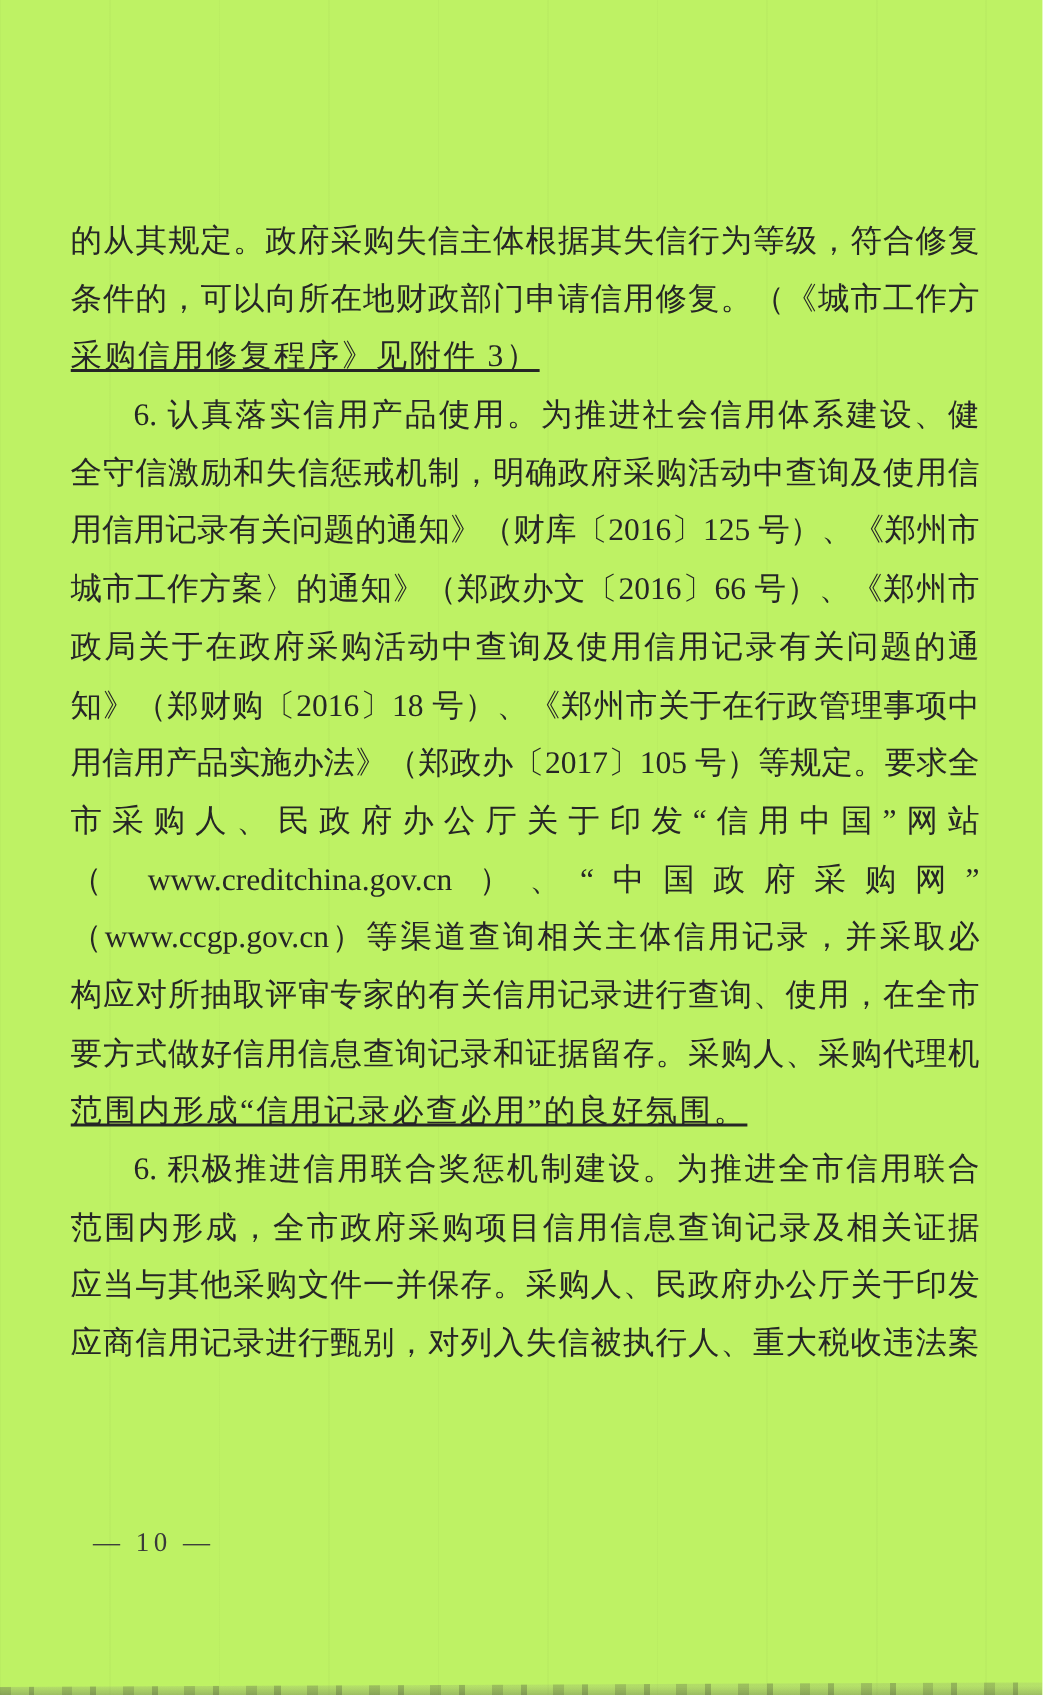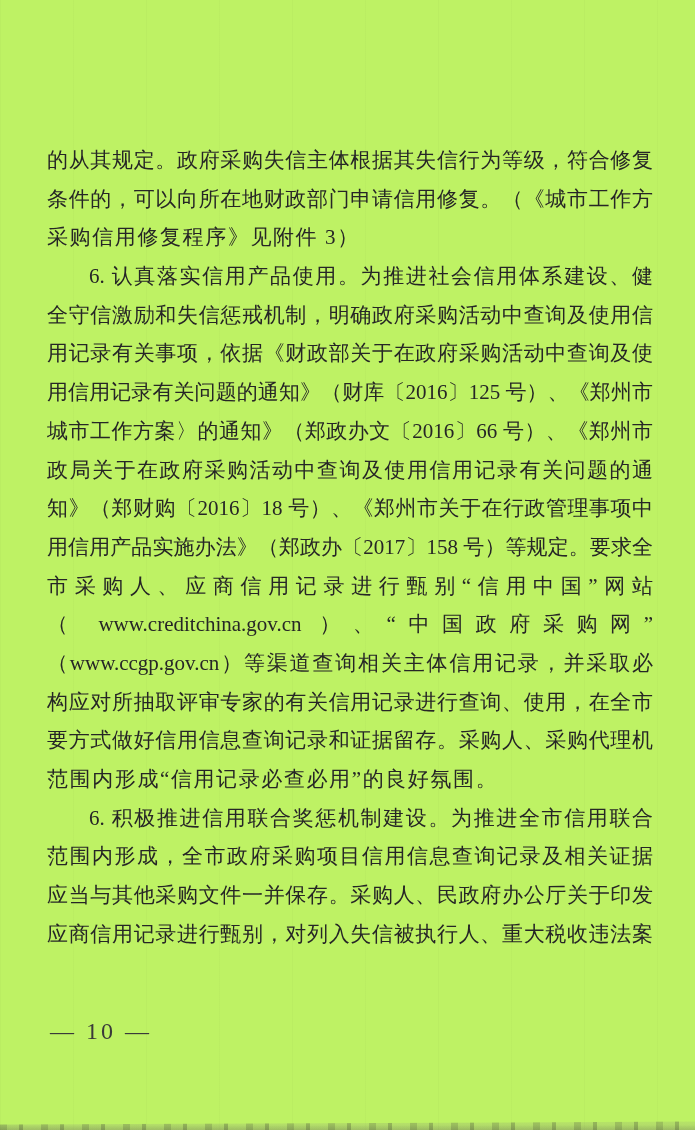--- a/index.html
+++ b/index.html
@@ -40,29 +40,30 @@
     line-height: 38.7px;
     text-align: justify;
     text-align-last: justify;
     overflow: hidden;
   }
   .line.indent { padding-left: 42px; }
   .line.end {
     text-align: center;
     text-align-last: left;
     letter-spacing: 1.6px;
+    text-decoration: underline;
   }
   .line.jc {
     text-justify: inter-character;
   }
   .page-number {
     position: absolute;
-    left: 50px;
+    left: 62px;
     top: 1018px;
-    font-size: 24px;
+    font-size: 18px;
     letter-spacing: 3px;
     color: #3a3a3a;
   }
   
   .bottom-edge {
     position: absolute;
     left: 0;
     right: 0;
     bottom: 0;
     height: 12px;
@@ -91,27 +92,26 @@
 
     <section class="paragraph">
       <div class="line">的从其规定。政府采购失信主体根据其失信行为等级，符合修复</div>
       <div class="line">条件的，可以向所在地财政部门申请信用修复。（《城市工作方案</div>
       <div class="line end">采购信用修复程序》见附件 3）</div>
     </section>
 
     <section class="paragraph">
       <div class="line indent">6. 认真落实信用产品使用。为推进社会信用体系建设、健</div>
       <div class="line">全守信激励和失信惩戒机制，明确政府采购活动中查询及使用信</div>
-      <div class="line">用记录有关事项，依据《财政部关于在政府采购活动中查询及使</div>
       <div class="line">用信用记录有关问题的通知》（财库〔2016〕125 号）、《郑州市人</div>
       <div class="line">城市工作方案〉的通知》（郑政办文〔2016〕66 号）、《郑州市财</div>
       <div class="line">政局关于在政府采购活动中查询及使用信用记录有关问题的通</div>
       <div class="line">知》（郑财购〔2016〕18 号）、《郑州市关于在行政管理事项中使</div>
-      <div class="line">用信用产品实施办法》（郑政办〔2017〕158 号）等规定。要求全</div>
-      <div class="line jc">市采购人、应商信用记录进行甄别“信用中国”网站</div>
+      <div class="line">用信用产品实施办法》（郑政办〔2017〕105 号）等规定。要求全</div>
+      <div class="line jc">市采购人、民政府办公厅关于印发“信用中国”网站</div>
       <div class="line jc">（ www.creditchina.gov.cn ）、“中国政府采购网”</div>
       <div class="line">（www.ccgp.gov.cn）等渠道查询相关主体信用记录，并采取必</div>
       <div class="line">构应对所抽取评审专家的有关信用记录进行查询、使用，在全市</div>
       <div class="line">要方式做好信用信息查询记录和证据留存。采购人、采购代理机</div>
       <div class="line end">范围内形成“信用记录必查必用”的良好氛围。</div>
     </section>
 
     <section class="paragraph">
       <div class="line indent">6. 积极推进信用联合奖惩机制建设。为推进全市信用联合</div>
       <div class="line">范围内形成，全市政府采购项目信用信息查询记录及相关证据</div>

